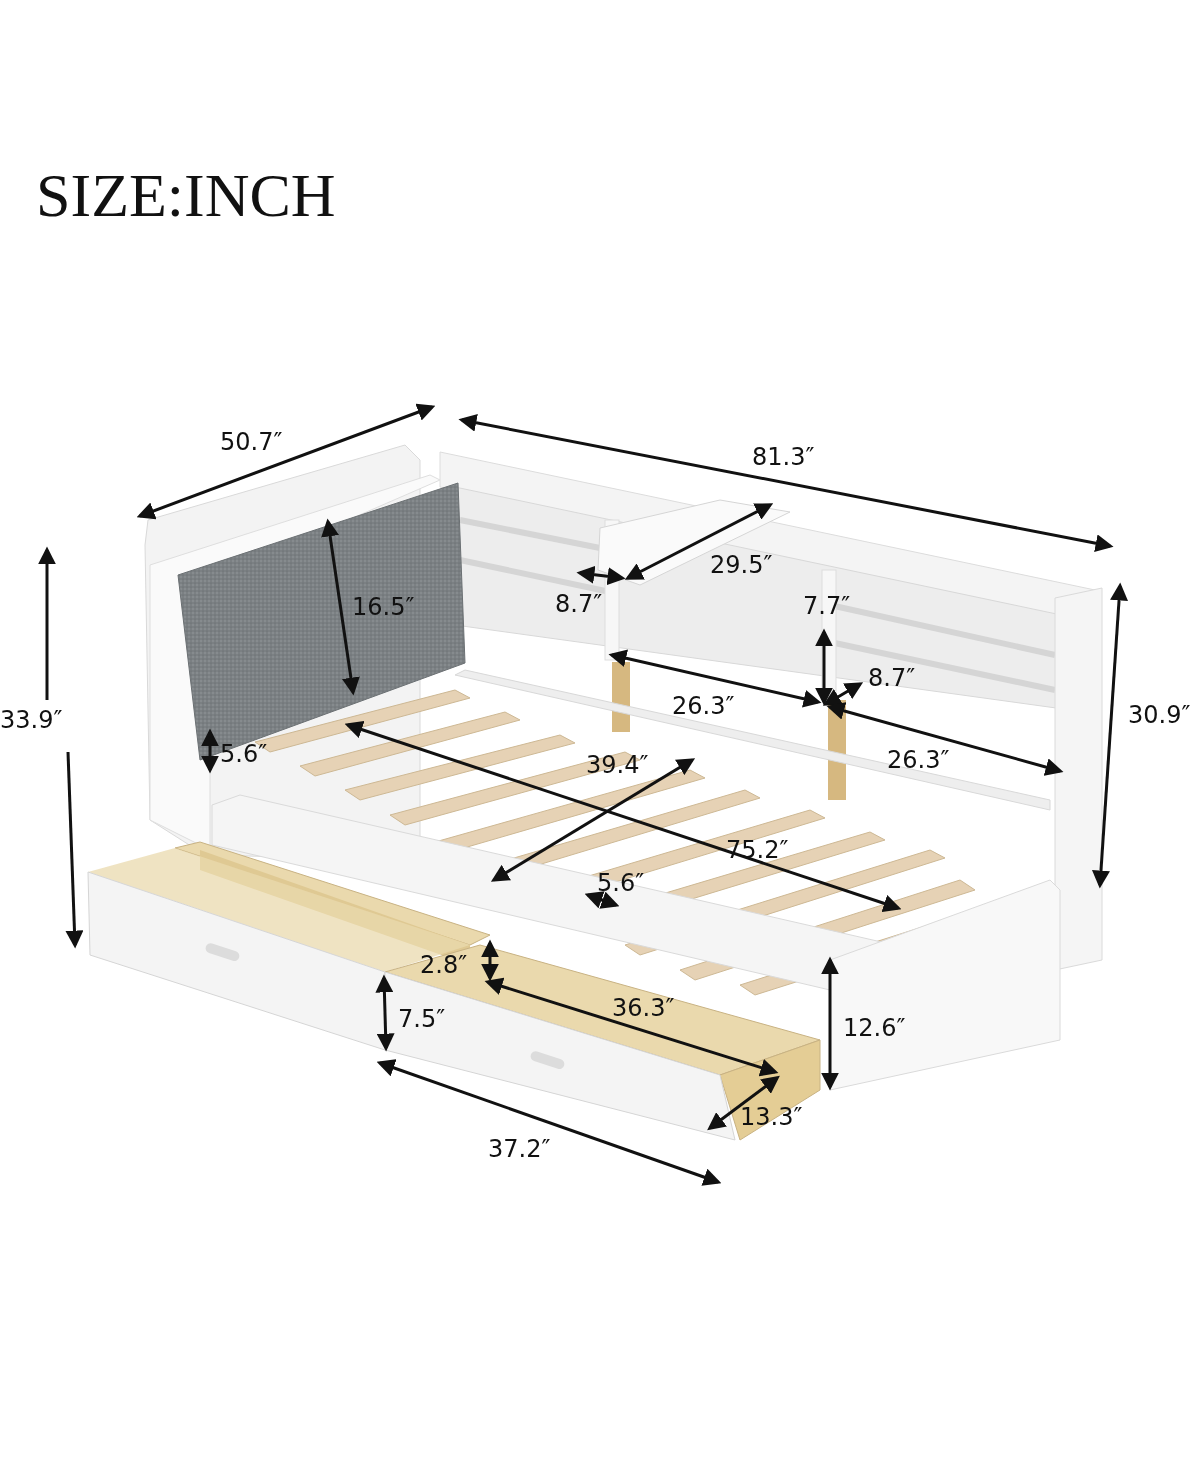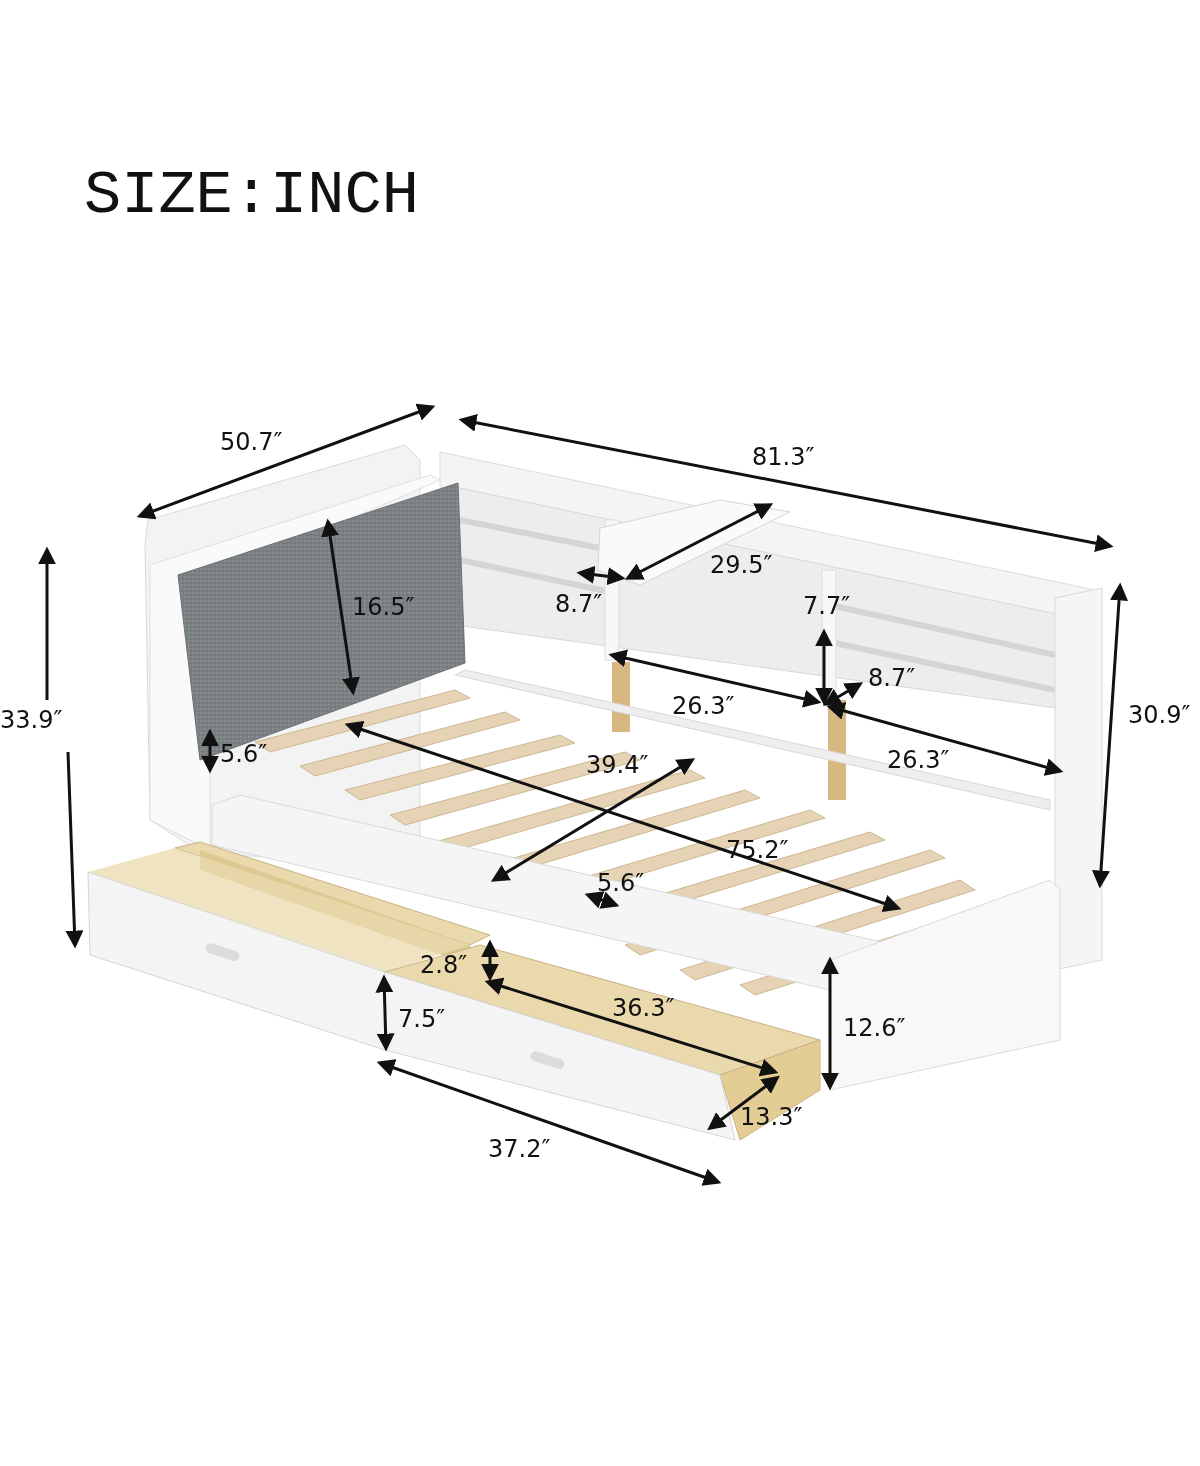--- a/index.html
+++ b/index.html
@@ -1,17 +1,17 @@
 <!DOCTYPE html>
 <html><head>
   <meta charset="utf-8">
   <style>
     html, body { margin: 0; padding: 0; background: #ffffff; }
     body { width: 1200px; height: 1466px; position: relative; overflow: hidden; font-family: "DejaVu Sans", "Liberation Sans", sans-serif; }
-    .title { position: absolute; left: 36px; top: 160px; font-size: 62px; font-weight: 400; color: #111; letter-spacing: 0px; font-family: Liberation Mono, monospace; margin-left: 48px; }
+    .title { position: absolute; left: 36px; top: 160px; font-size: 62px; font-weight: 400; color: #111; letter-spacing: 0px; font-family: Liberation Serif, serif; }
     svg.scene { position: absolute; left: 0; top: 0; }
     .dim { font-family: "DejaVu Sans", sans-serif; font-size: 24px; fill: #111; }
   </style>
 </head>
 <body>
 
 <div class="title">SIZE:INCH</div>
 
 <svg class="scene" width="1200" height="1466" viewBox="0 0 1200 1466">
   <defs>

